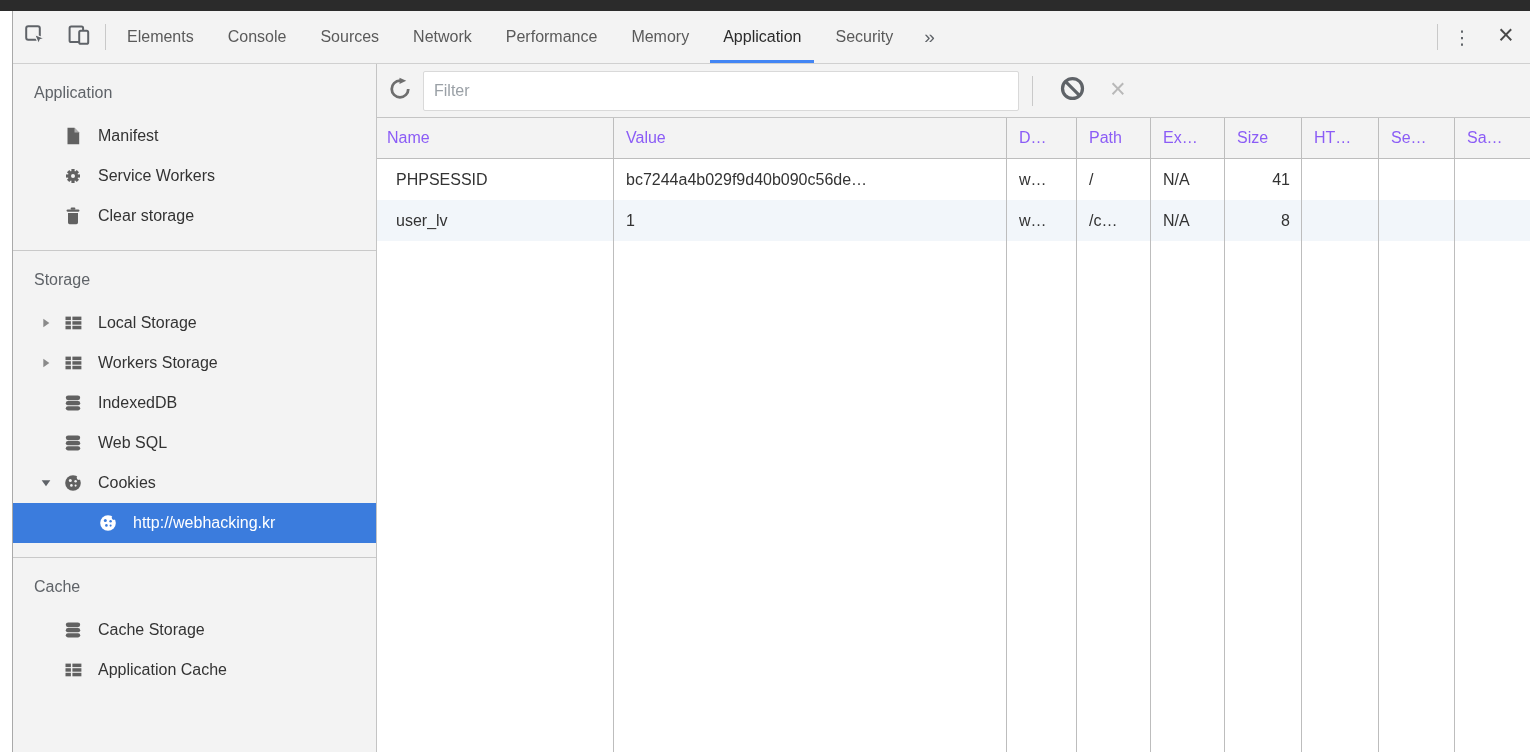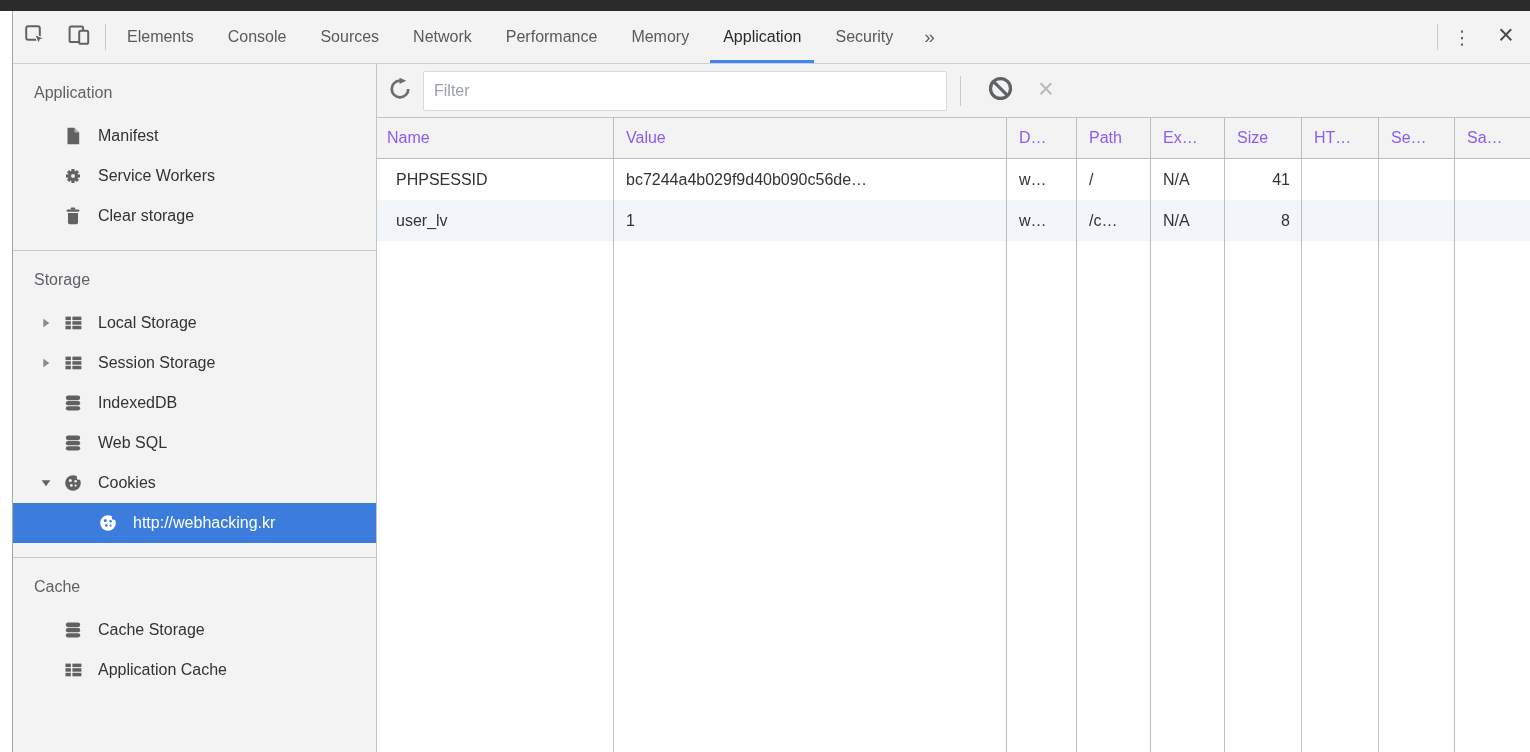--- a/index.html
+++ b/index.html
@@ -61,21 +61,21 @@
   .side-item.selected .cookie-hole { fill: #3b7cdd; }
 
   
   .panel { flex: 1; display: flex; flex-direction: column; min-width: 0; background: #fff; }
   .cookie-toolbar {
     height: 54px; background: #f3f3f3; border-bottom: 1px solid #c4c4c4;
     display: flex; align-items: center; flex: 0 0 auto;
   }
   .refresh-btn { width: 46px; height: 100%; display: flex; align-items: center; justify-content: center; cursor: pointer; }
   .filter-input {
-    width: 524px; height: 40px; border: 1px solid #d9d9d9; border-radius: 2px;
+    width: 596px; height: 40px; border: 1px solid #d9d9d9; border-radius: 2px;
     background: #fff; font: 16px "Liberation Sans", sans-serif; color: #333;
     padding: 0 10px; outline: none;
   }
   .filter-input::placeholder { color: #9aa0a6; }
   .tb-sep { width: 1px; height: 30px; background: #c9c9c9; margin: 0 16px 0 13px; }
   .iconbtn { width: 46px; height: 100%; display: flex; align-items: center; justify-content: center; cursor: pointer; }
   .clear-x { font-size: 27px; color: #b8b8b8; line-height: 1; padding-bottom: 3px; }
 
   
   .grid { flex: 1; display: flex; flex-direction: column; min-height: 0; }
@@ -245,21 +245,21 @@
                 <g fill="currentColor">
                   <rect x="1.5" y="2.6" width="5.4" height="3.5"></rect>
                     <rect x="8.4" y="2.6" width="9" height="3.5"></rect>
                   <rect x="1.5" y="7.2" width="5.4" height="3.5"></rect>
                     <rect x="8.4" y="7.2" width="9" height="3.5"></rect>
                   <rect x="1.5" y="11.8" width="5.4" height="3.5"></rect>
                     <rect x="8.4" y="11.8" width="9" height="3.5"></rect>
                 </g>
               </svg>
             </span>
-            <span class="lbl">Session Storage</span>
+            <span class="lbl">Workers Storage</span>
           </div>
 
           <div class="side-item">
             <span class="tri"></span>
             <span class="sicon">
               <svg width="18" height="18" viewBox="0 0 18 18">
                 <g fill="currentColor">
                   <rect x="1.8" y="1.4" width="14.4" height="4.8" rx="2.4"></rect>
                   <rect x="1.8" y="7.1" width="14.4" height="4.2" rx="2.1"></rect>
                   <rect x="1.8" y="12.2" width="14.4" height="4.2" rx="2.1"></rect>

